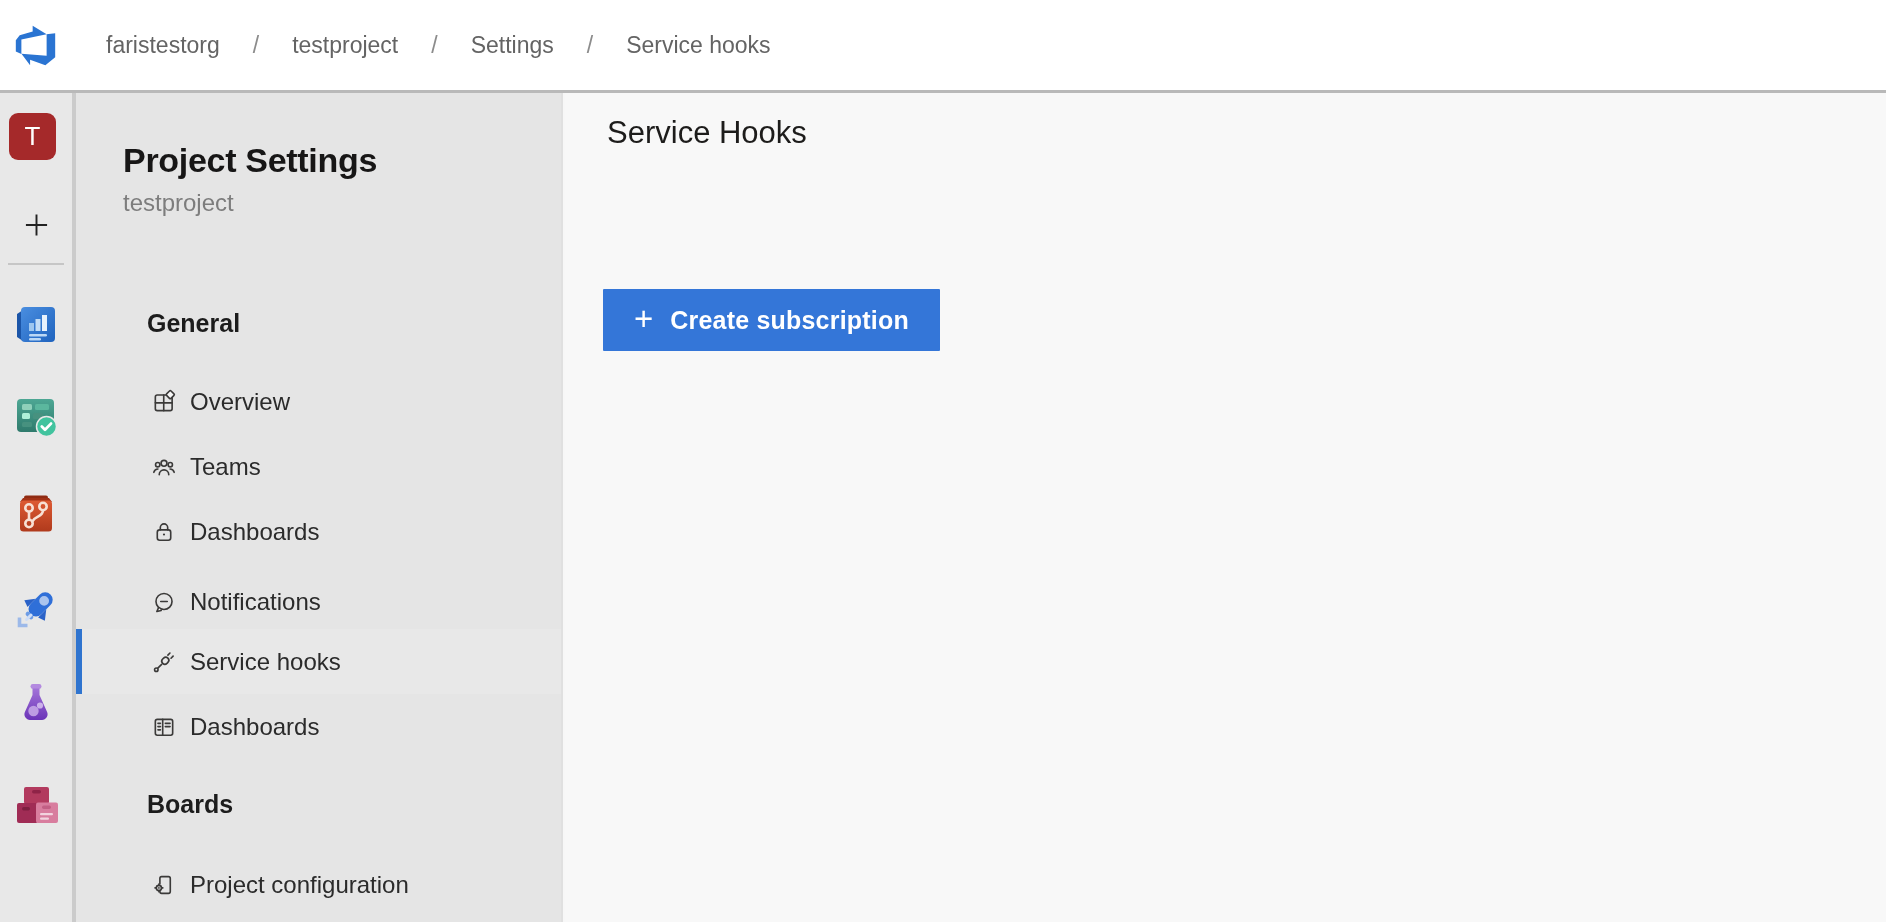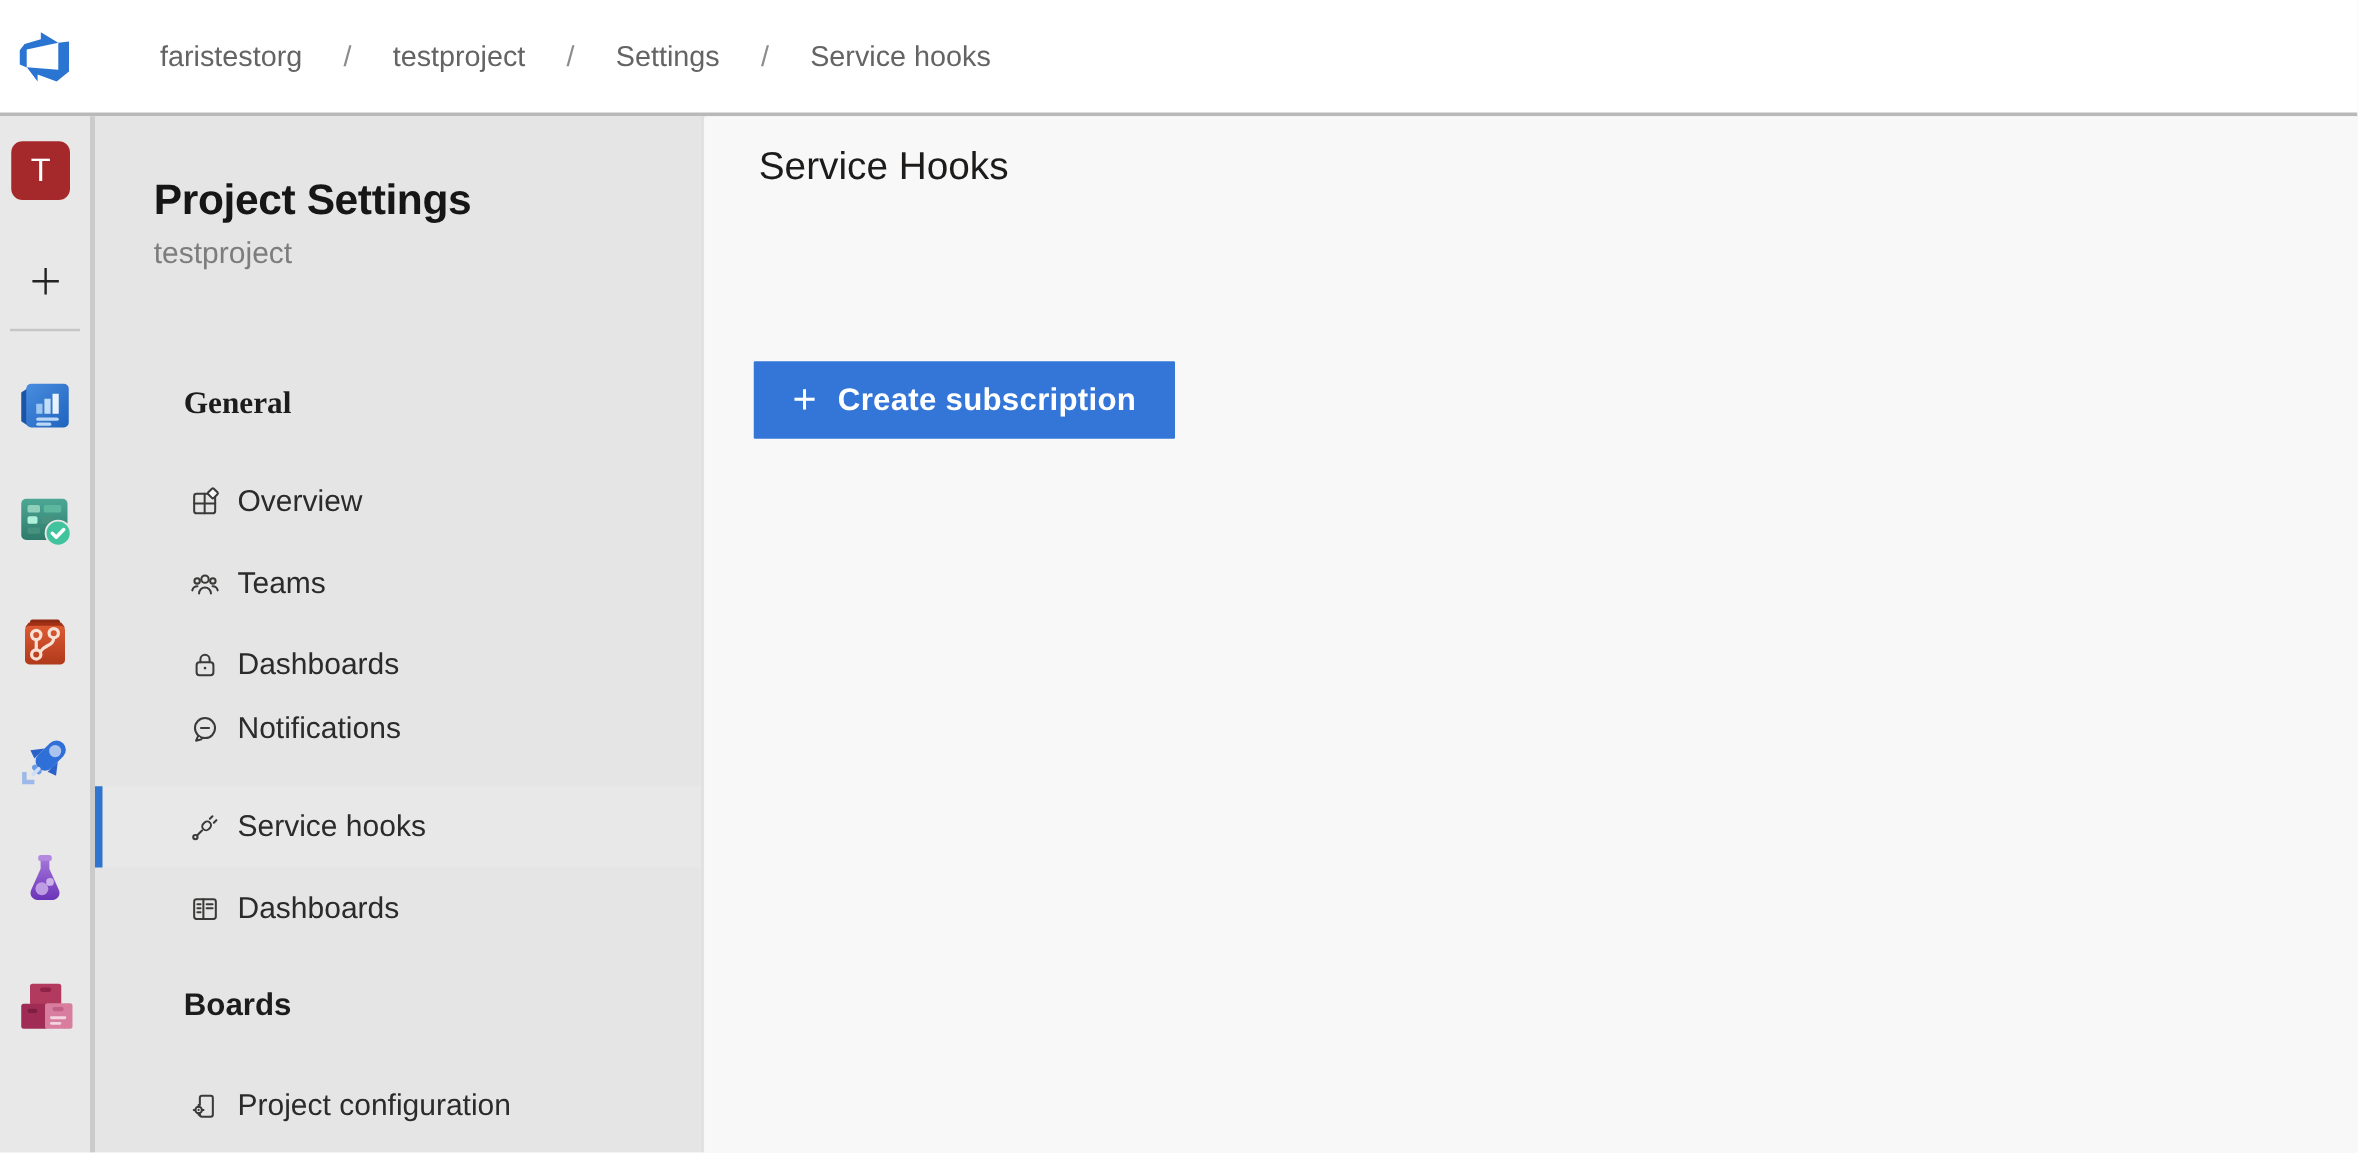--- a/index.html
+++ b/index.html
@@ -11,21 +11,21 @@
     color:#1f1e1d;
   }
 
   
   .topbar {
     position:absolute; top:0; left:0; width:1886px; height:93px;
     background:#ffffff; border-bottom:3px solid #b9b9b9;
     display:flex; align-items:center;
   }
   .logo { margin-left:13px; width:45px; height:45px; flex:0 0 auto; cursor:pointer; }
-  .crumbs { display:flex; align-items:flex-end; margin-left:70px; font-size:23px; color:#646464; }
+  .crumbs { display:flex; align-items:flex-end; margin-left:48px; font-size:23px; color:#646464; }
   .crumb { cursor:pointer; white-space:nowrap; }
   .crumb-sep { margin:0 33px; color:#8c8c8c; }
 
   
   .rail {
     position:absolute; top:93px; left:0; bottom:0; width:76px;
     background:#e8e8e8; border-right:4px solid #cbcbcb;
   }
   .rail-item { position:absolute; left:0; width:72px; display:flex; justify-content:center; cursor:pointer; }
   .avatar {
@@ -40,30 +40,30 @@
   .ri-4 { top:492px; } .ri-5 { top:587px; } .ri-6 { top:688px; }
 
   
   .sidebar {
     position:absolute; top:93px; left:76px; bottom:0; width:487px;
     background:#e5e5e5; border-right:2px solid #e0e0e0;
   }
   .ps-title { position:absolute; left:47px; top:48px; font-size:34px; font-weight:700; color:#171616; letter-spacing:-0.3px; }
   .ps-subtitle { position:absolute; left:47px; top:96px; font-size:24px; color:#7d7d7d; }
   .section-h { position:absolute; left:71px; font-size:25px; font-weight:700; color:#1c1c1c; }
-  .sec-general { top:216px;font-family:Liberation Serif, serif; }
+  .sec-general { top:216px; }
   .sec-boards  { top:697px; }
   .nav-row {
     position:absolute; left:0; width:100%; height:65px;
     display:flex; align-items:center; padding-left:75px; cursor:pointer;
   }
   .nav-row .nicon { width:26px; height:26px; margin-right:13px; flex:0 0 auto; }
   .nav-row .nlabel { font-size:24px; color:#2b2b2b; }
   .row-0 { top:276px; } .row-1 { top:341px; } .row-2 { top:406px; }
-  .row-3 { top:457px; } .row-4 { top:536px; } .row-5 { top:601px; }
+  .row-3 { top:476px; } .row-4 { top:536px; } .row-5 { top:601px; }
   .row-6 { top:759px;text-align:right; }
   .nav-row.selected { background:#e8e8e8; }
   .sel-bar { position:absolute; left:0; top:0; width:6px; height:100%; background:#2f74cf; }
 
   .oicon { stroke:#3b3a39; stroke-width:1.5; fill:none; stroke-linecap:round; stroke-linejoin:round; }
 
   
   .main { position:absolute; top:93px; left:565px; right:0; bottom:0; background:#f8f8f8; }
   .main-title { position:absolute; left:42px; top:22px; font-size:31px; font-weight:400; color:#1d1c1b; }
   .main-desc { position:absolute; left:42px; top:132px; font-size:25px; color:#211f1e; }

